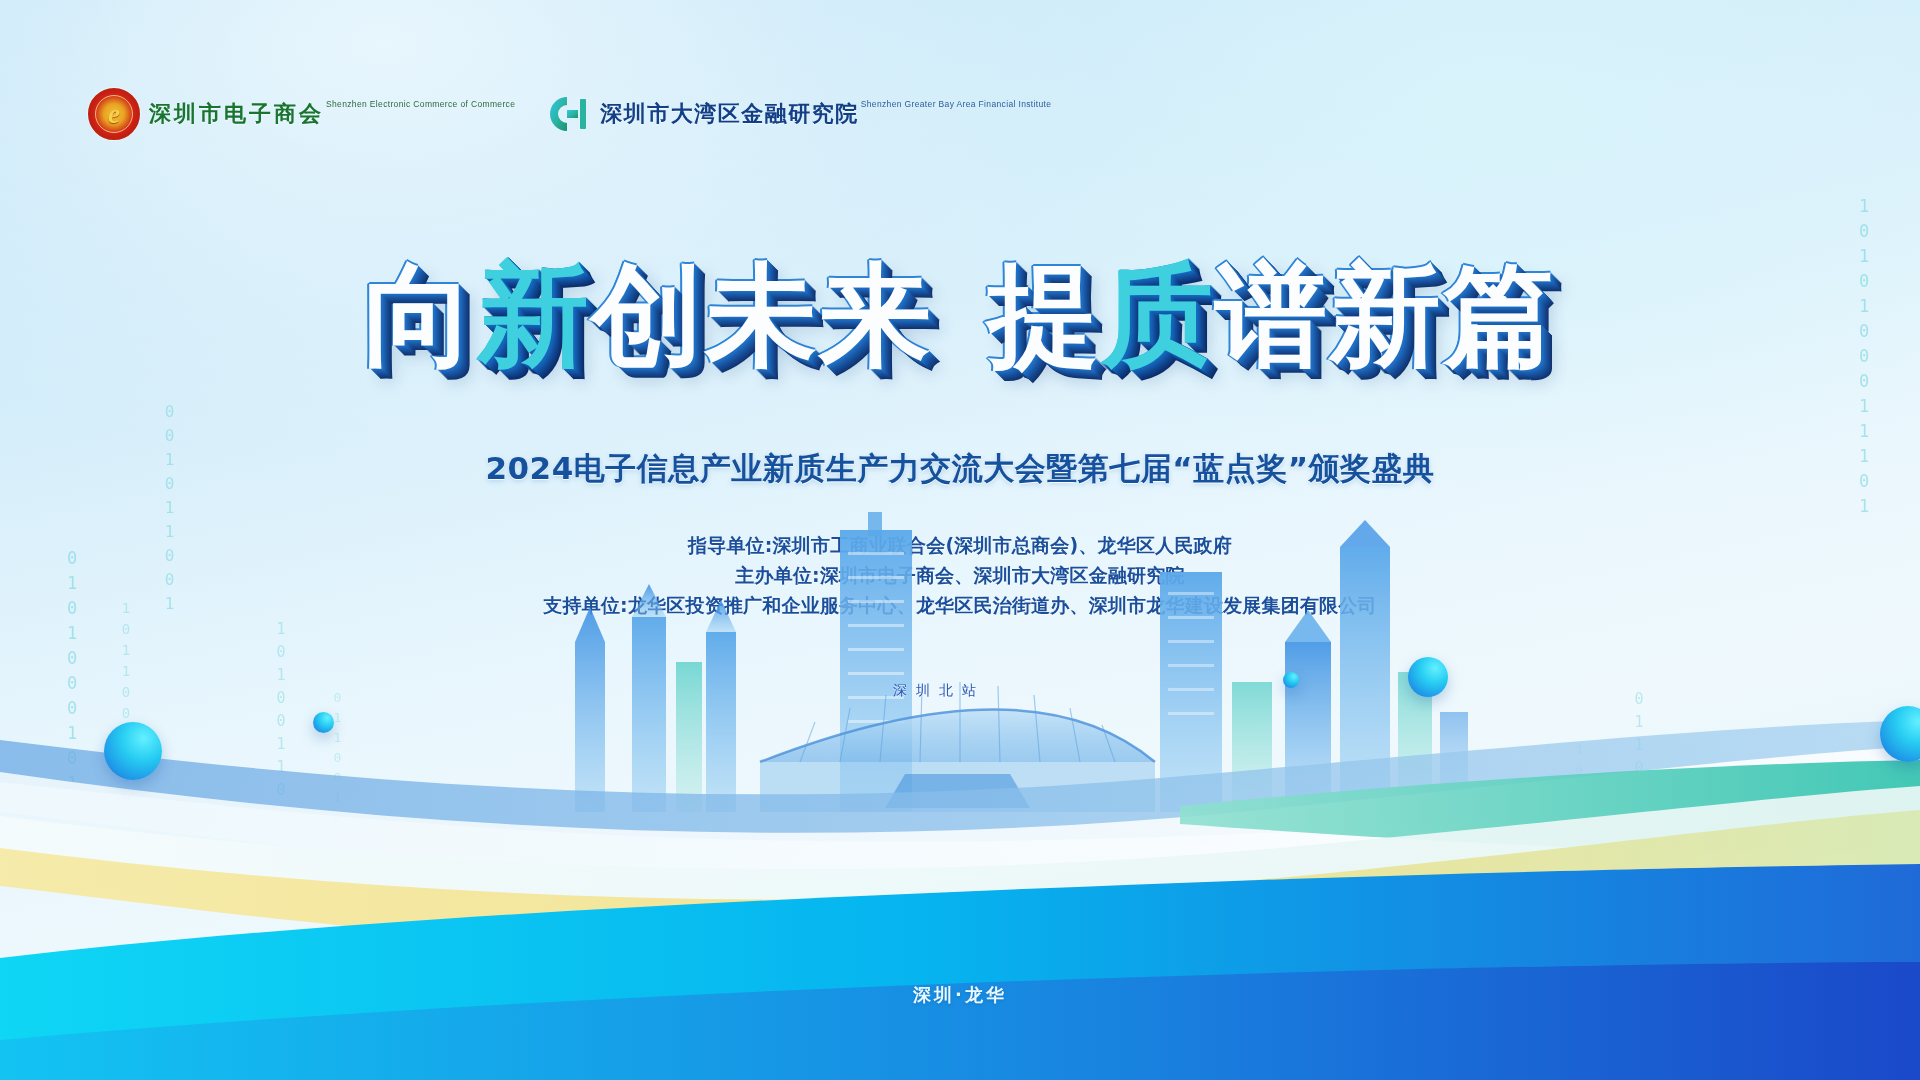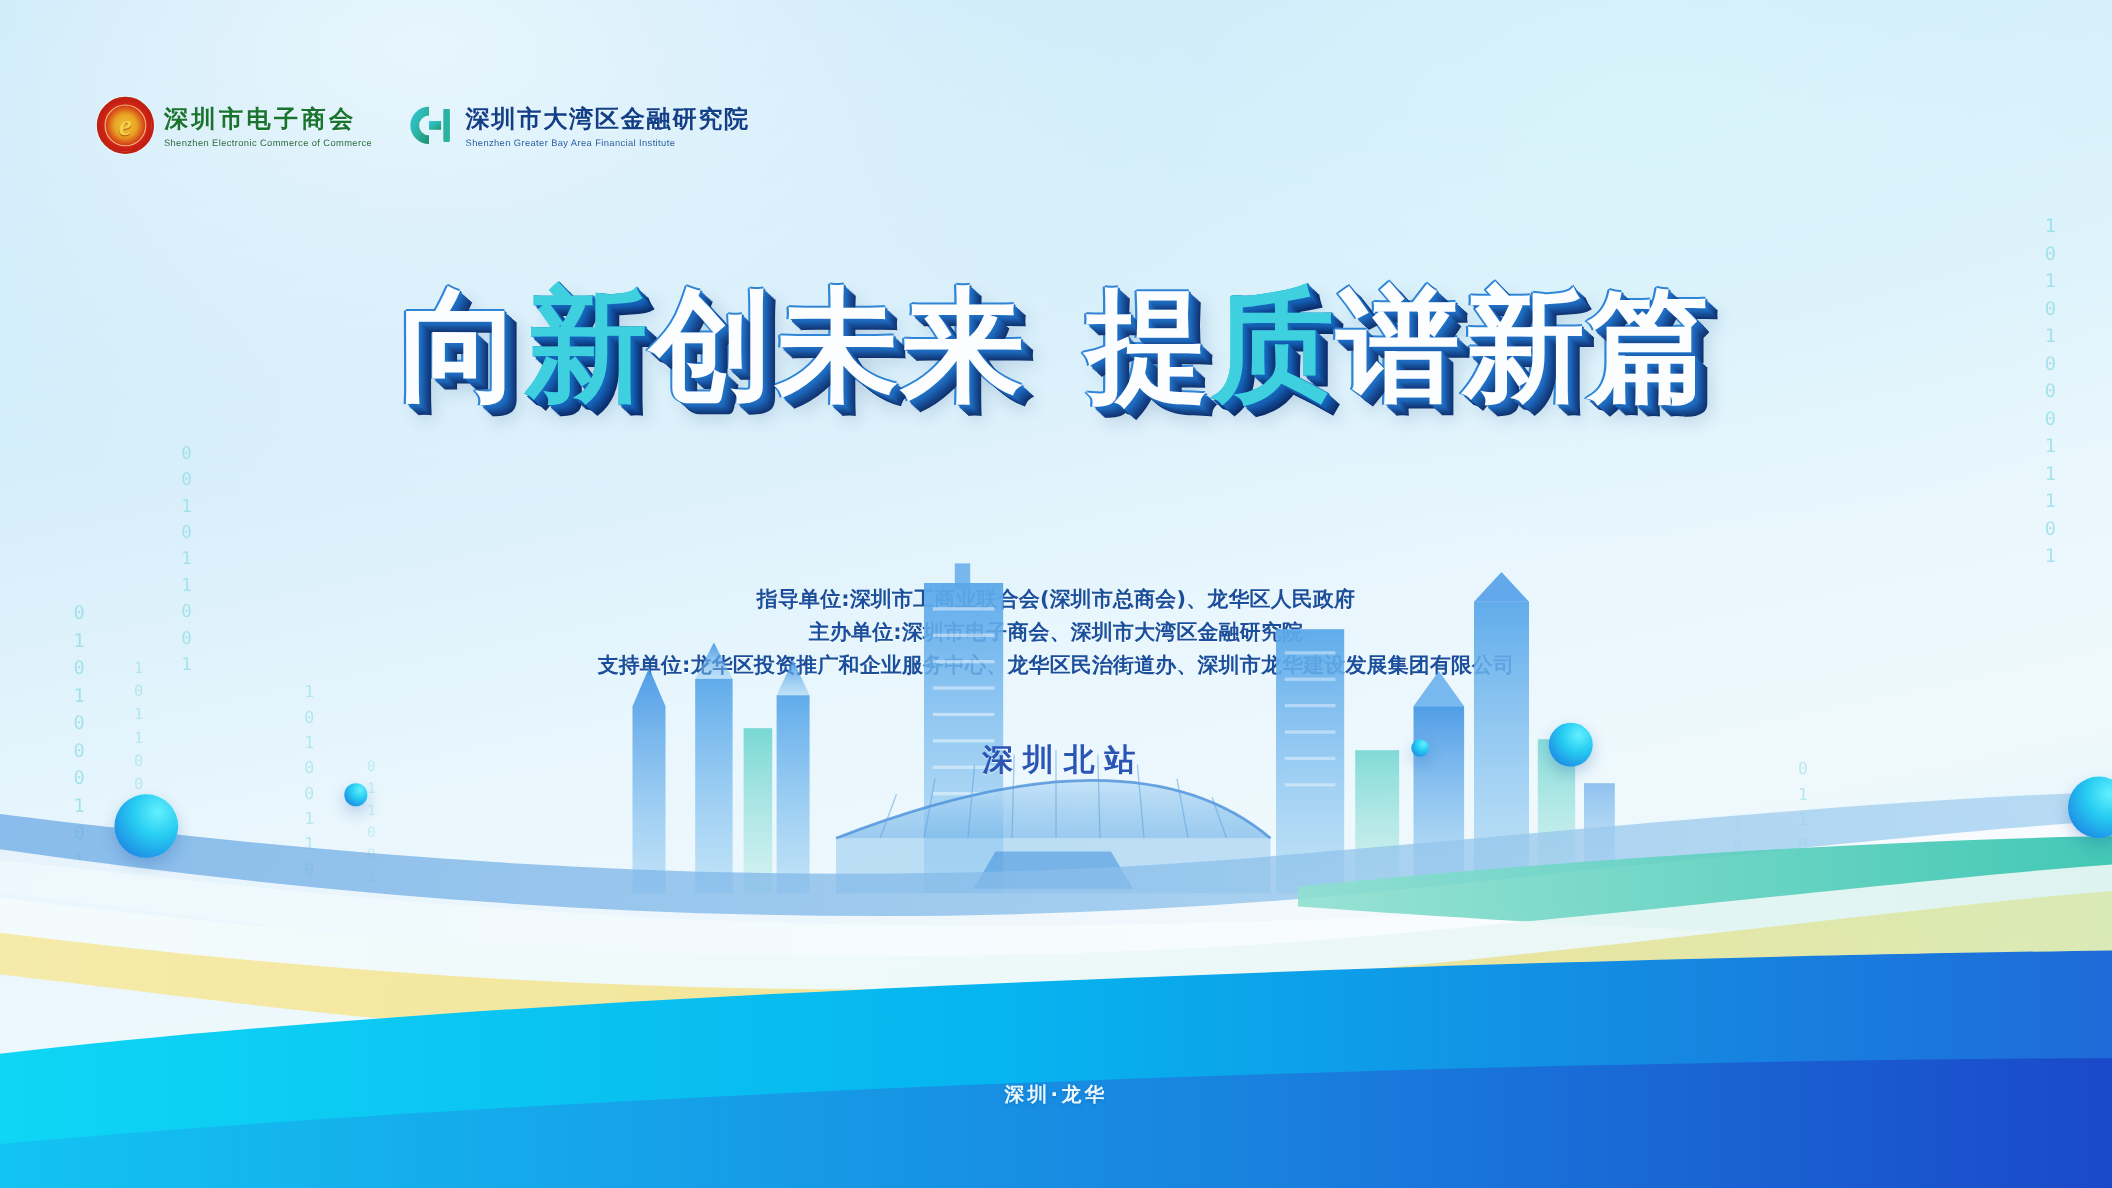--- a/index.html
+++ b/index.html
@@ -41,21 +41,21 @@
   }
   .seal::before {
     content:""; position:absolute; inset:5px; border-radius:50%;
     border:1.5px solid rgba(255,225,150,.75);
   }
   .seal-e {
     position:absolute; inset:0; display:flex; align-items:center; justify-content:center;
     font-family:"Liberation Serif",serif; font-style:italic; font-weight:bold;
     font-size:27px; color:#f6d24a; text-shadow:0 1px 1px rgba(120,10,0,.6);
   }
-  .logo-text { display:flex; flex-direction:column; gap:2px; }
+  .logo-text { display:flex; flex-direction:row; gap:2px;text-align:center; }
   .logo-cn {
     font-family:"Liberation Serif", serif; font-weight:bold;
     font-size:22px; color:#18742f; letter-spacing:3px; white-space:nowrap;
     text-shadow:0 1px 0 rgba(255,255,255,.6);
   }
   .logo-en {
     font-size:8.5px; color:#2b6b3c; letter-spacing:.35px; white-space:nowrap;
   }
   .gbi-mark {
     width:46px; height:44px; flex:none; position:relative;
@@ -117,23 +117,23 @@
   .org-line {
     font-family:"DejaVu Sans","Liberation Sans",sans-serif;
     font-size:19px; font-weight:bold; color:#1b4f9b;
     line-height:30px; letter-spacing:.2px; white-space:nowrap;
     text-shadow:0 1px 0 rgba(255,255,255,.8);
   }
 
   
   .skyline { position:absolute; left:0; bottom:238px; width:1920px; height:330px; }
   .station-label {
-    position:absolute; left:893px; bottom:370px;
-    font-family:"Liberation Serif",serif; font-weight:bold;
-    font-size:28px; color:#2a55b5; letter-spacing:9px;
+    position:absolute; left:893px; bottom:380px;
+    font-family:"Liberation Serif",serif; font-weight:normal;
+    font-size:14px; color:#2a55b5; letter-spacing:9px;
     text-shadow:0 1px 0 rgba(255,255,255,.7);
   }
 
   
   .waves { position:absolute; left:0; bottom:0; width:1920px; height:360px; }
 
   
   .location {
     position:absolute; left:0; right:0; bottom:73px; text-align:center;
     font-family:"DejaVu Sans","Liberation Sans",sans-serif;
@@ -197,20 +197,21 @@
         <div class="logo-en blue">Shenzhen Greater Bay Area Financial Institute</div>
       </div>
     </div>
 
   </div>
 
   <div class="title-wrap">
     <div class="title" id="title-line"><span class="t-w">向</span><span class="t-c">新</span><span class="t-w">创未来</span><span class="title-gap">&nbsp;</span><span class="t-w">提</span><span class="t-c">质</span><span class="t-w">谱新篇</span></div>
   </div>
 
+  <div class="subtitle">2024电子信息产业新质生产力交流大会暨第七届“蓝点奖”颁奖盛典</div>
 
   <div class="orgs">
     <div class="org-line">指导单位:深圳市工商业联合会(深圳市总商会)、龙华区人民政府</div>
     <div class="org-line">主办单位:深圳市电子商会、深圳市大湾区金融研究院</div>
     <div class="org-line">支持单位:龙华区投资推广和企业服务中心、龙华区民治街道办、深圳市龙华建设发展集团有限公司</div>
   </div>
 
   <svg class="skyline" viewBox="0 0 1920 330" preserveAspectRatio="none">
     <defs>
       <linearGradient id="bld" x1="0" y1="0" x2="0" y2="1">

